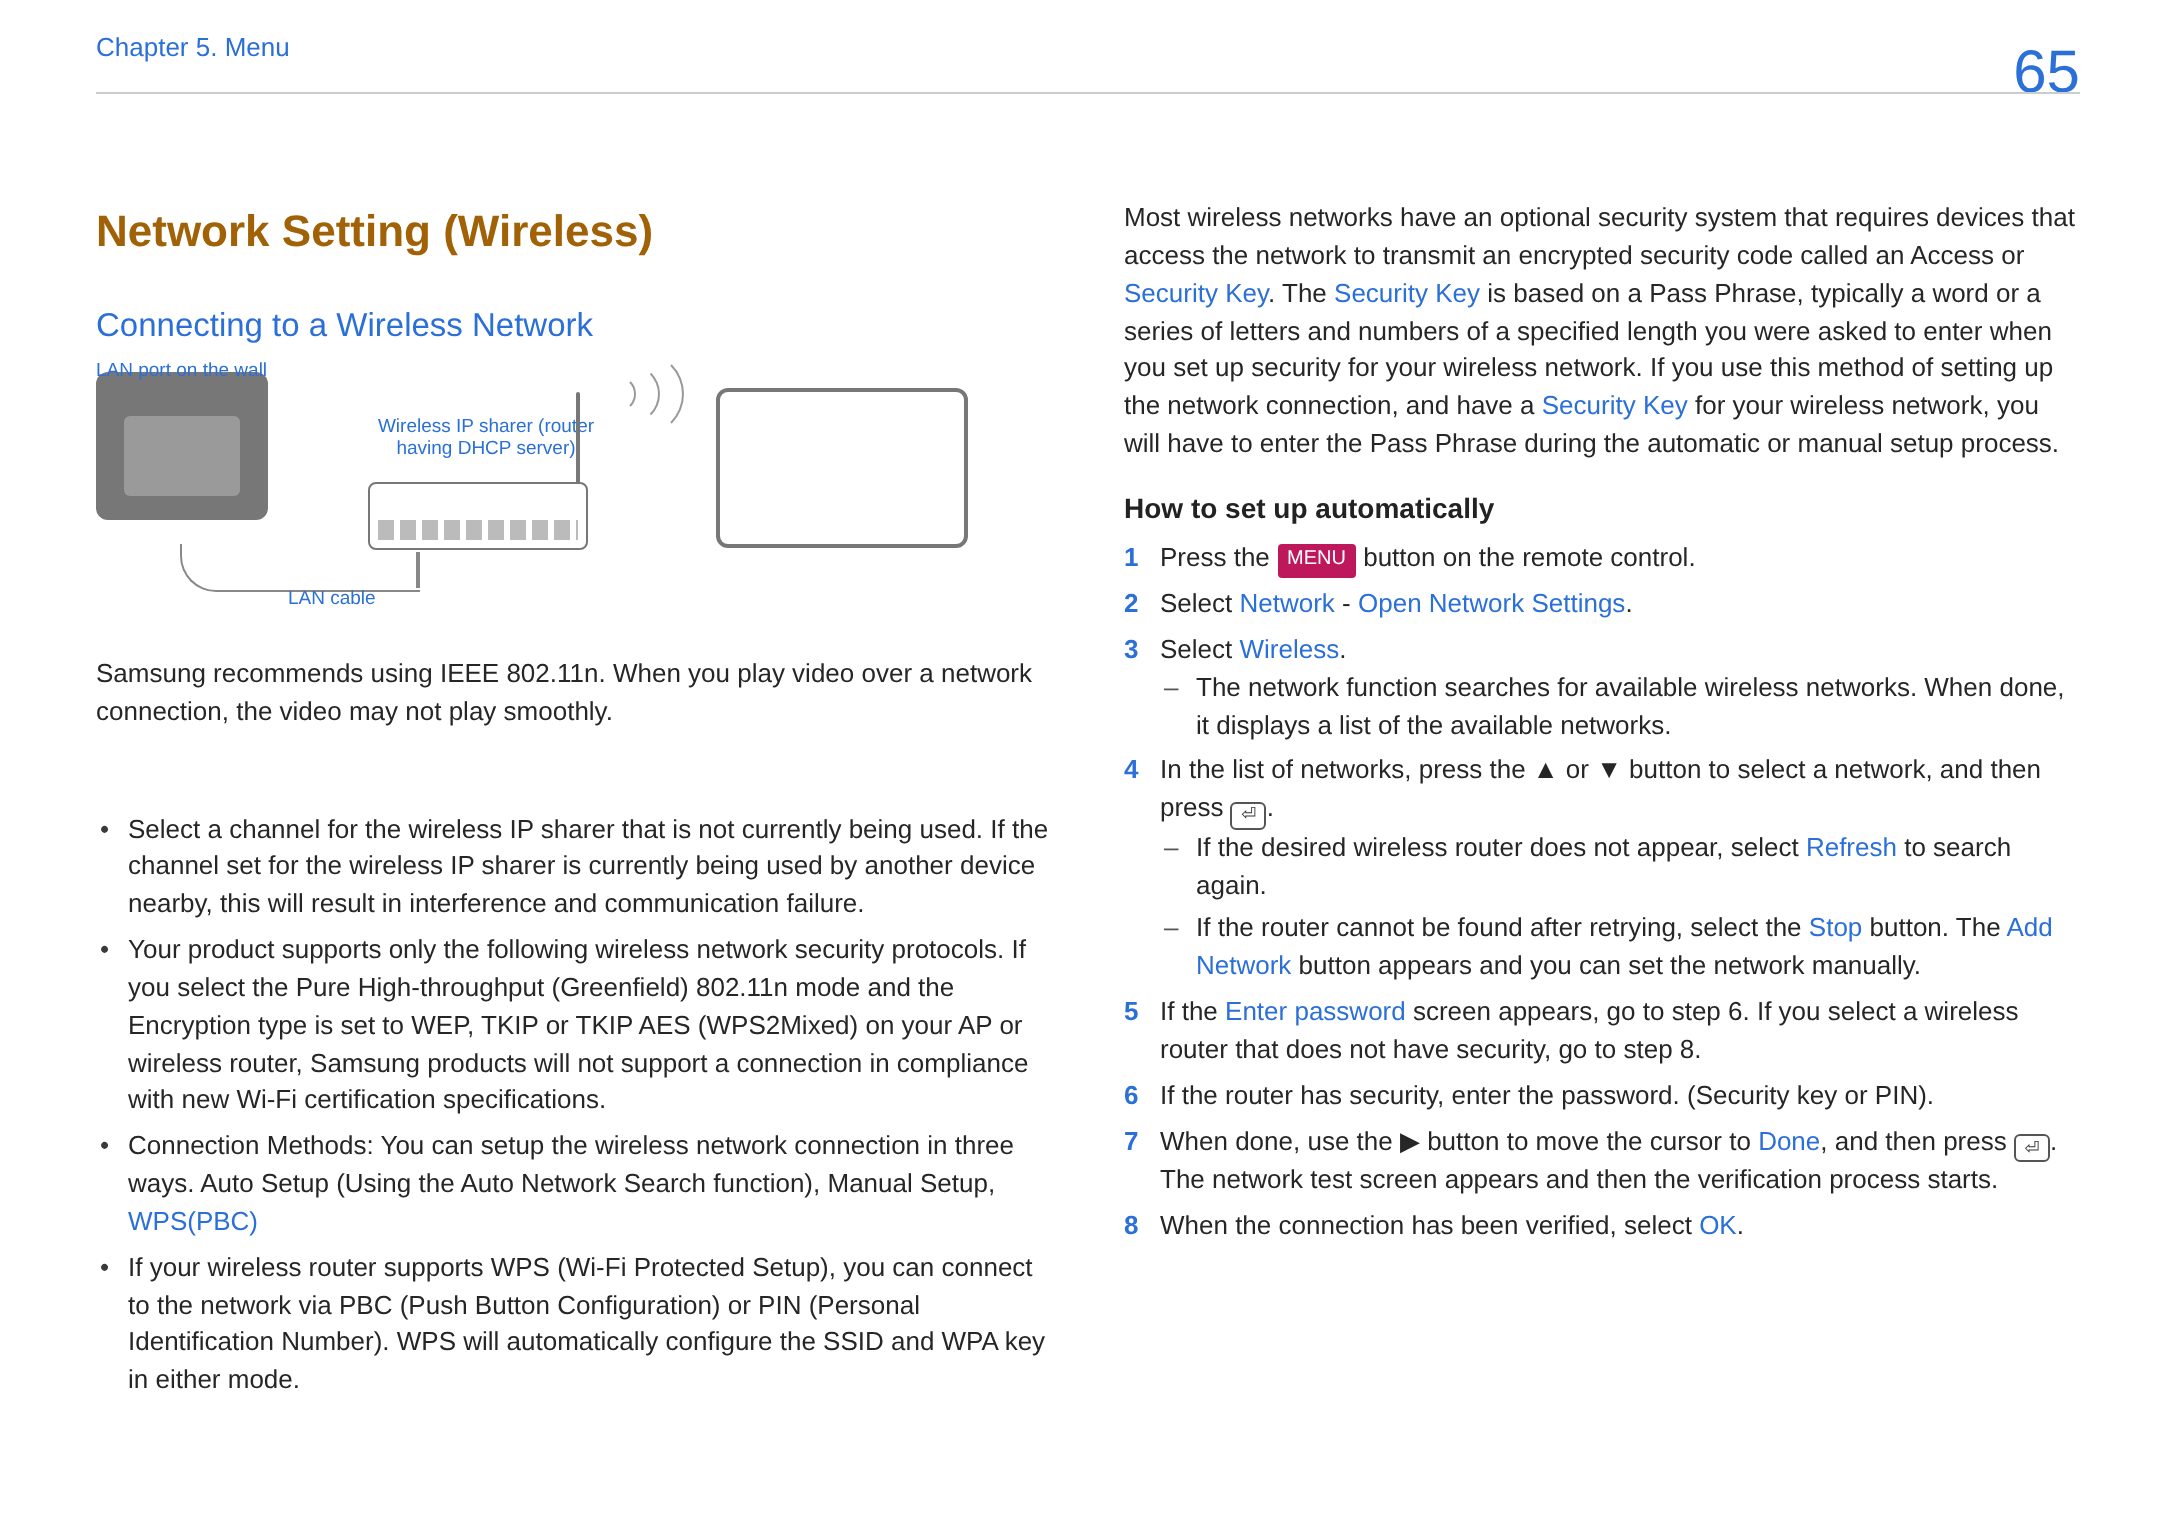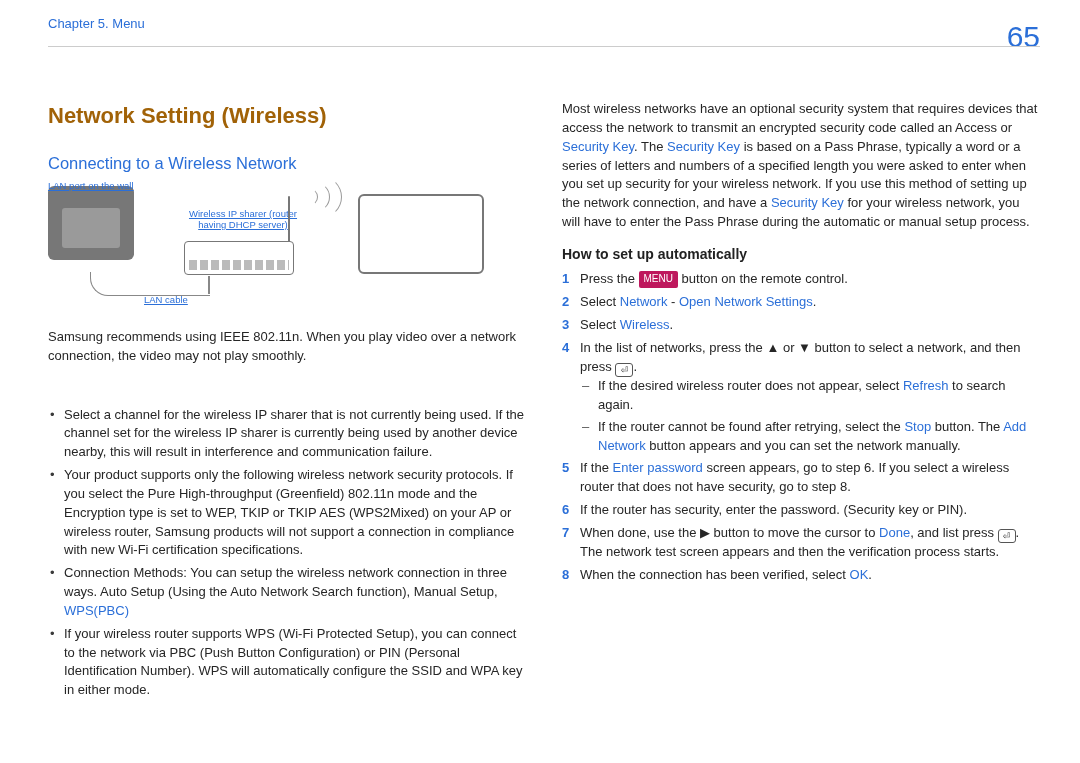--- a/index.html
+++ b/index.html
@@ -142,21 +142,20 @@
     position: relative;
     width: 460px;
     height: 130px;
     margin-bottom: 12px;
   }
   .dlabel {
     position: absolute;
     color: #2b6fd8;
     font-size: 9.5px;
     line-height: 1.2;
-    text-decoration: underline;
   }
   .tv {
     position: absolute;
     border: 2px solid #777;
     border-radius: 6px;
     background: #fff;
   }
   .tv-back {
     left: 0; top: 12px; width: 86px; height: 74px;
     background: #777;
@@ -268,39 +267,42 @@
     <h3 class="subsub">How to set up automatically</h3>
     <ol class="steps">
       <li><span class="num">1</span>
         <span>Press the </span><span class="menu-btn">MENU</span><span> button on the remote control.</span>
       </li>
       <li><span class="num">2</span>
         <span>Select </span><span class="term">Network</span><span> - </span><span class="term">Open Network Settings</span><span>.</span>
       </li>
       <li><span class="num">3</span>
         <span>Select </span><span class="term">Wireless</span><span>.</span>
+        <ul class="dash">
+          <li>The network function searches for available wireless networks. When done, it displays a list of the available networks.</li>
+        </ul>
       </li>
       <li><span class="num">4</span>
         <span>In the list of networks, press the ▲ or ▼ button to select a network, and then press </span><span class="icon-btn">⏎</span><span>.</span>
         <ul class="dash">
           <li>
             <span>If the desired wireless router does not appear, select </span><span class="term">Refresh</span><span> to search again.</span>
           </li>
           <li>
             <span>If the router cannot be found after retrying, select the </span><span class="term">Stop</span><span> button. The </span><span class="term">Add Network</span><span> button appears and you can set the network manually.</span>
           </li>
         </ul>
       </li>
       <li><span class="num">5</span>
         <span>If the </span><span class="term">Enter password</span><span> screen appears, go to step 6. If you select a wireless router that does not have security, go to step 8.</span>
       </li>
       <li><span class="num">6</span>
         <span>If the router has security, enter the password. (Security key or PIN).</span>
       </li>
       <li><span class="num">7</span>
-        <span>When done, use the ▶ button to move the cursor to </span><span class="term">Done</span><span>, and list press </span><span class="icon-btn">⏎</span><span>. The network test screen appears and then the verification process starts.</span>
+        <span>When done, use the ▶ button to move the cursor to </span><span class="term">Done</span><span>, and then press </span><span class="icon-btn">⏎</span><span>. The network test screen appears and then the verification process starts.</span>
       </li>
       <li><span class="num">8</span>
         <span>When the connection has been verified, select </span><span class="term">OK</span><span>.</span>
       </li>
     </ol>
   </div>
 </div>
 
 </body></html>

